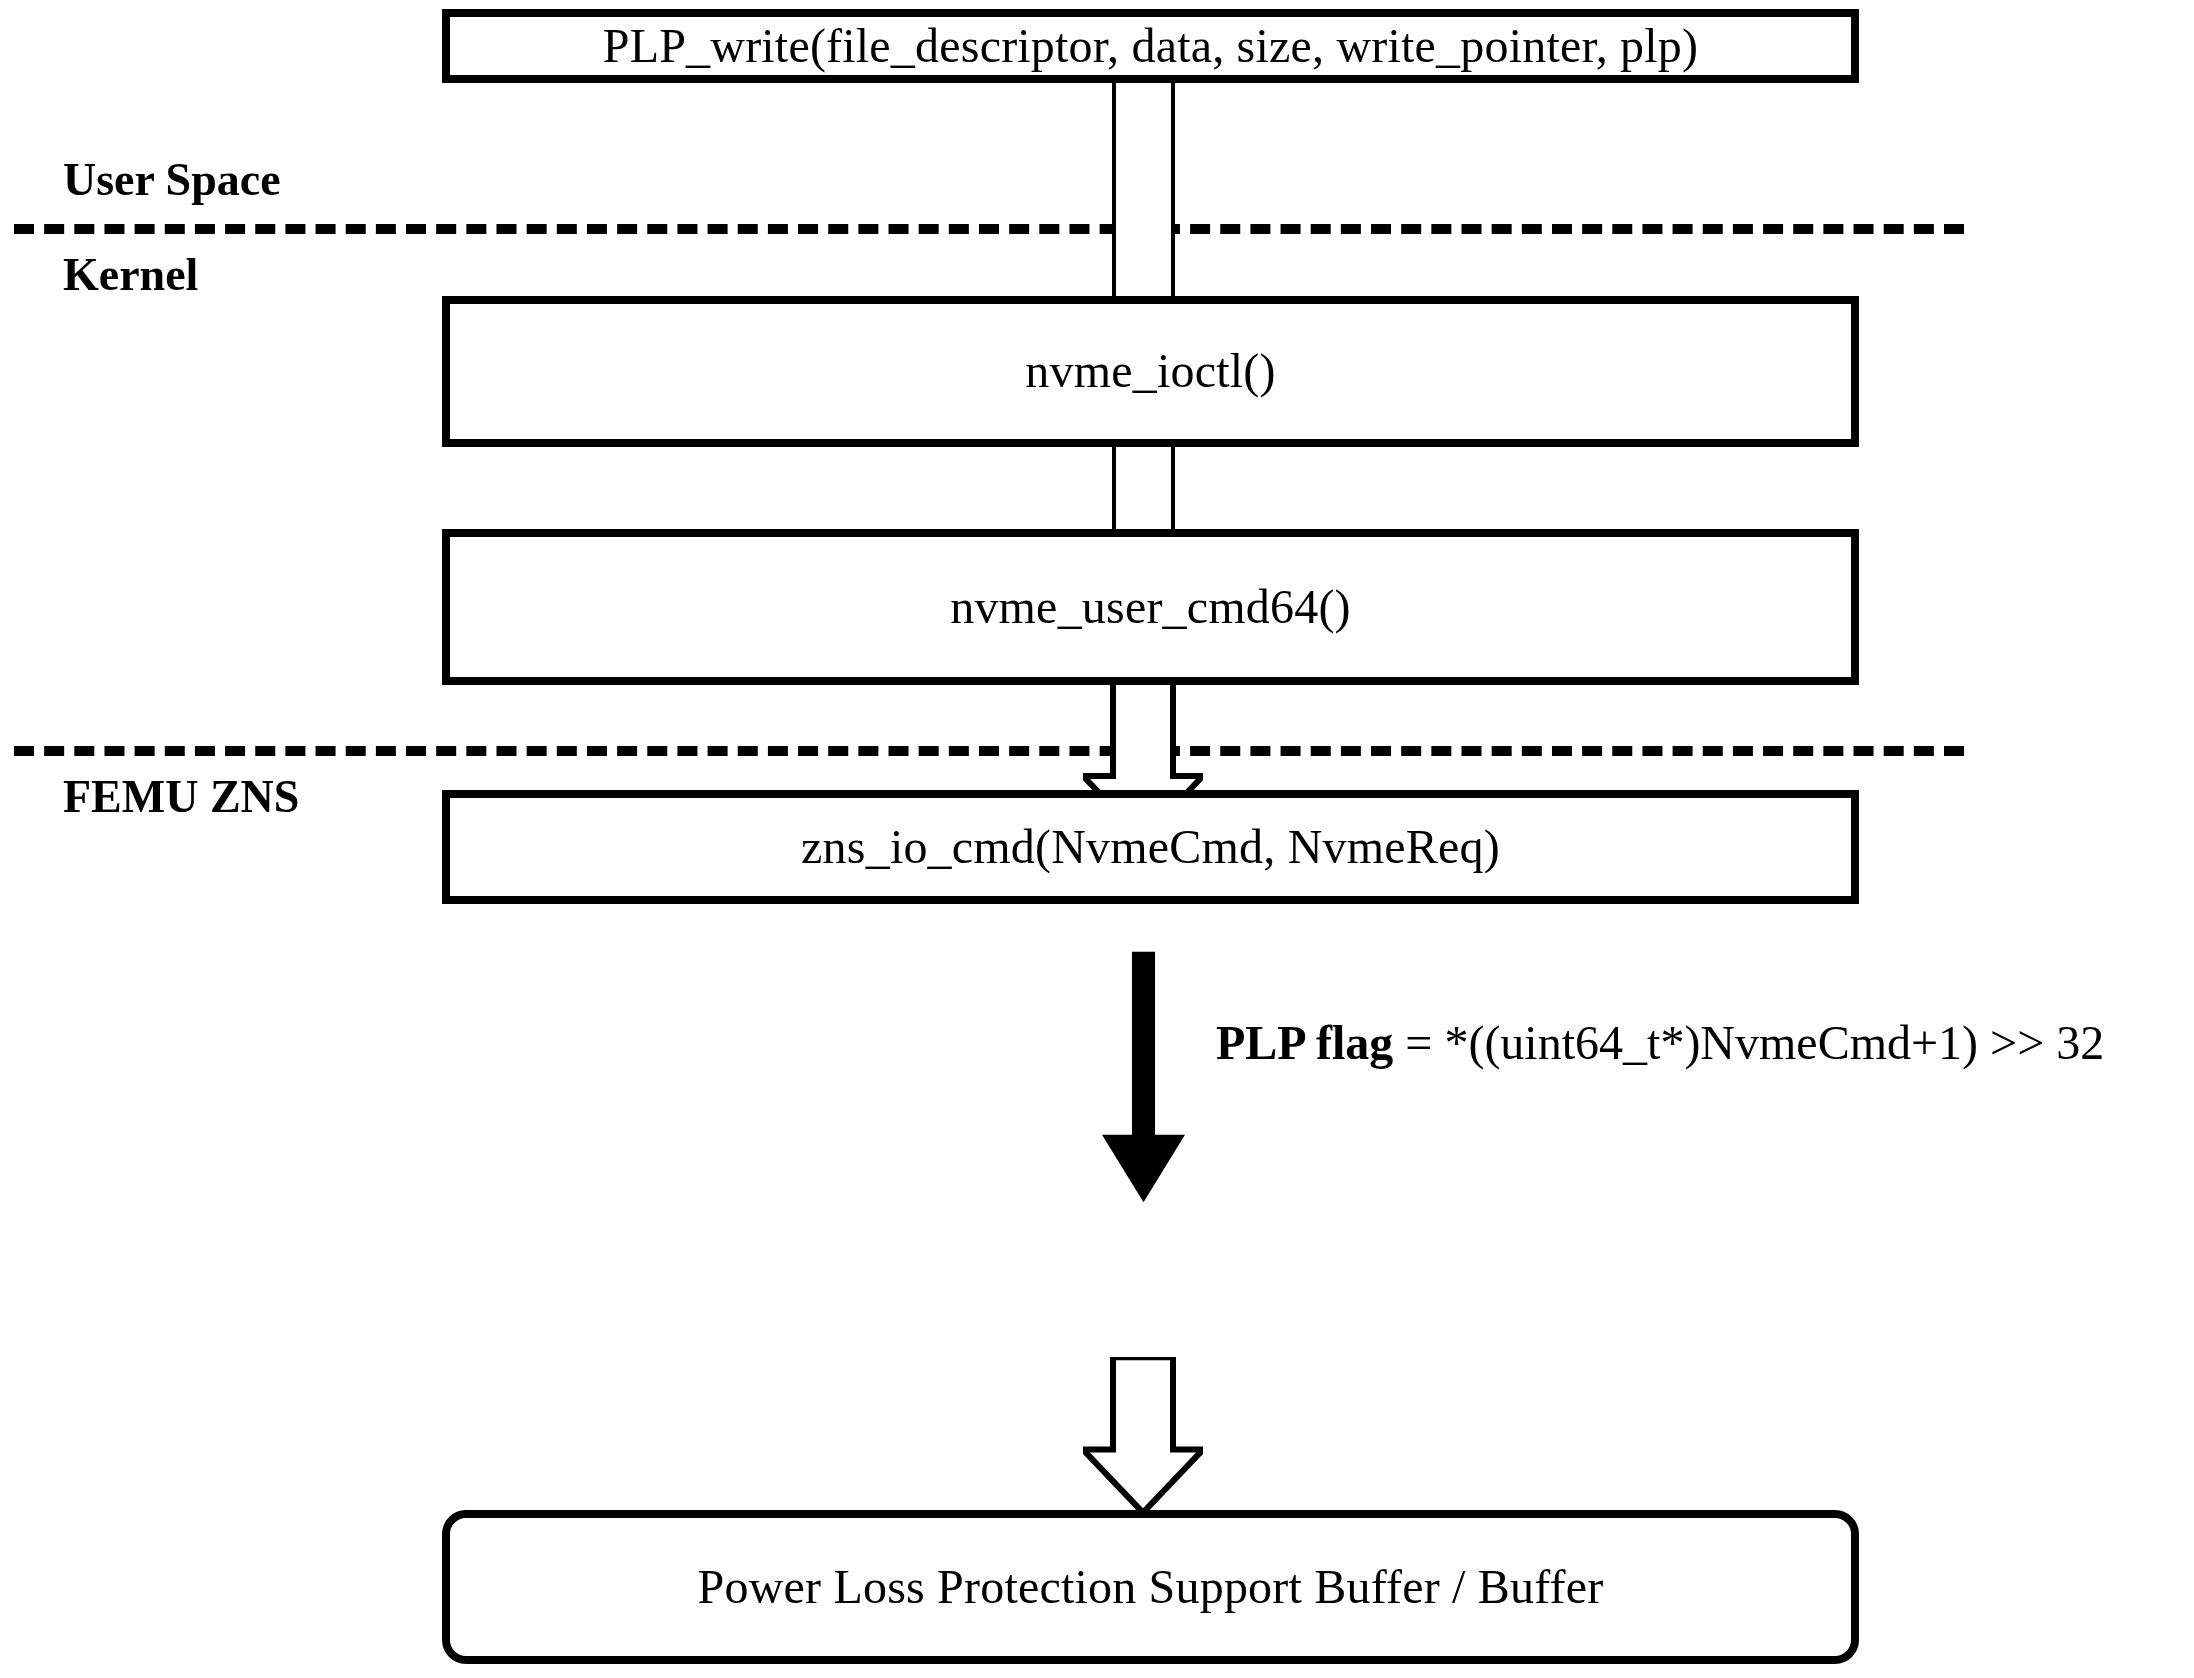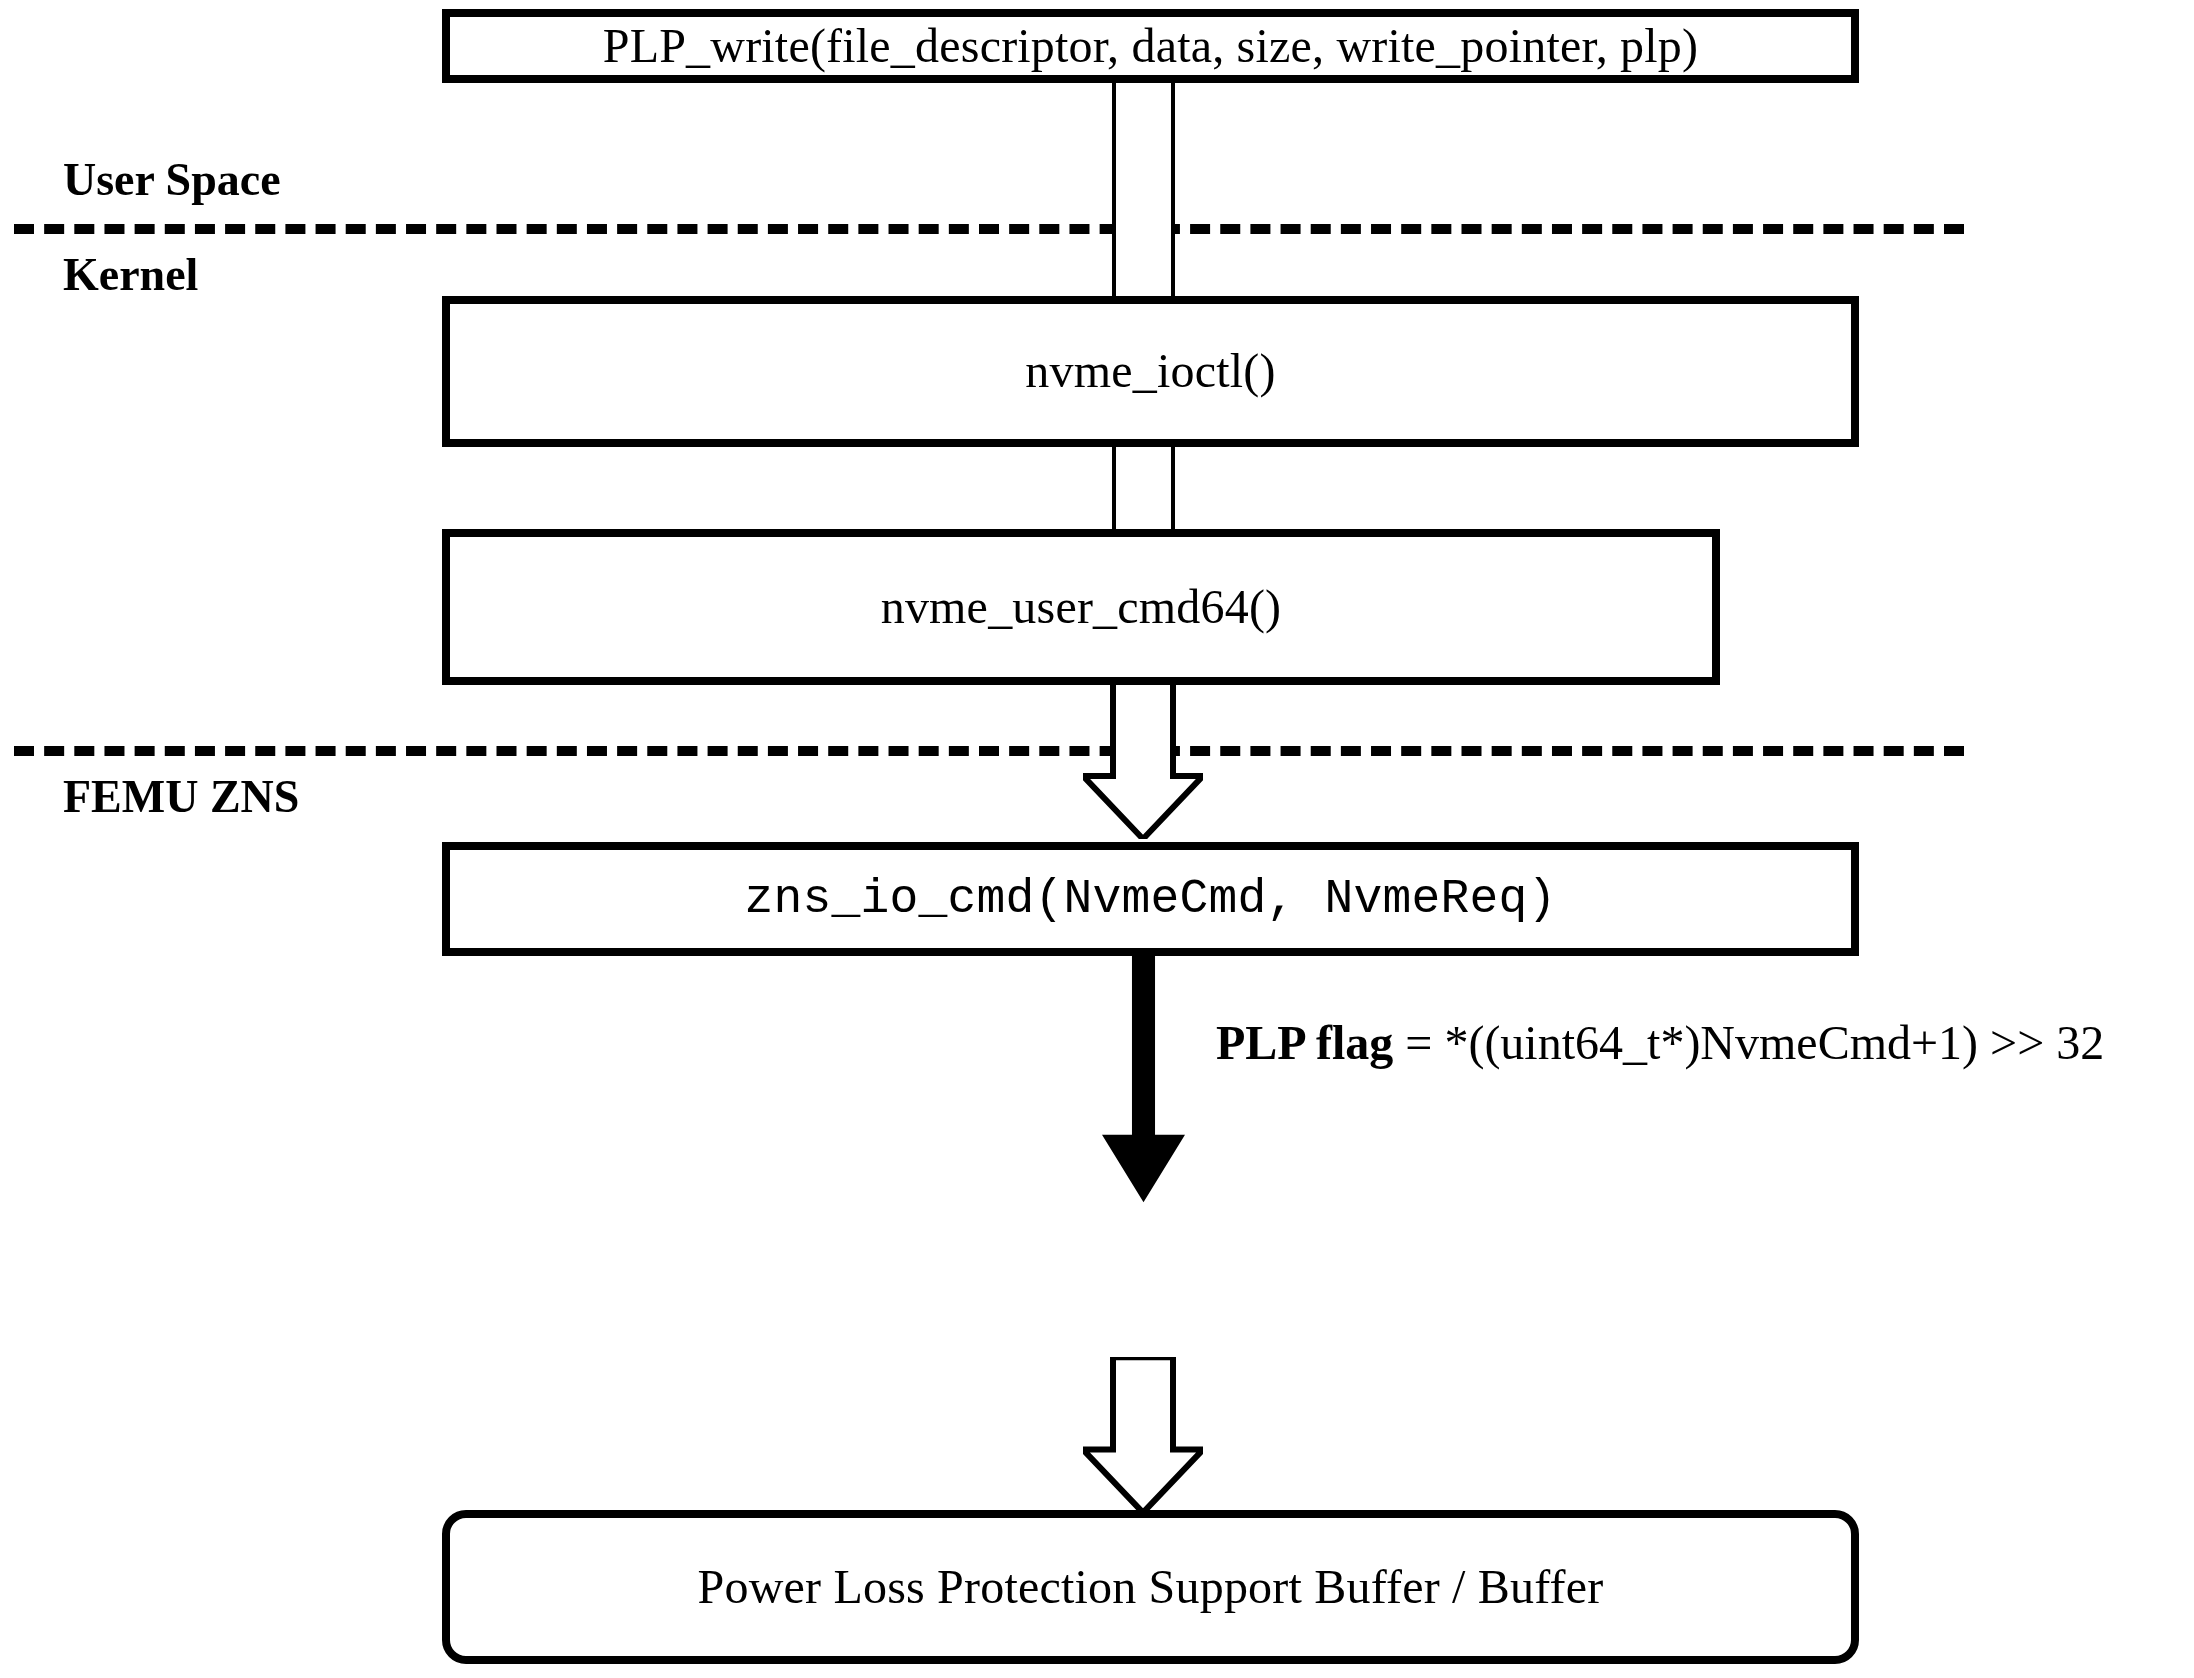--- a/index.html
+++ b/index.html
@@ -118,35 +118,35 @@
   <div class="pbox" style="left:442px; top:296px; width:1417px; height:151px;">
     <span class="plabel">nvme_ioctl()</span>
   </div>
 
   <div class="chan" style="left:1112px; top:444px; width:63px; height:88px;">
     <div class="fill"></div>
     <div class="rail left"></div>
     <div class="rail right"></div>
   </div>
 
-  <div class="pbox" style="left:442px; top:529px; width:1278px; height:156px;">
+  <div class="pbox" style="left:442px; top:529px; width:1417px; height:156px;">
     <span class="plabel">nvme_user_cmd64()</span>
   </div>
 
   <div class="block-arrow" style="left:1083px; top:682px; width:120px; height:157px;">
     <svg width="120" height="157" viewBox="0 0 156 204" aria-hidden="true">
       <polygon points="39,0 117,0 117,122 156,122 78,204 0,122 39,122" fill="#ffffff" stroke="#000000" stroke-width="6" stroke-linejoin="miter" vector-effect="non-scaling-stroke"></polygon>
     </svg>
   </div>
 
   <div class="sep" style="left:14px; top:746px; width:1950px;"></div>
 
   <div class="region-label" style="left:63px; top:770px;">FEMU ZNS</div>
 
-  <div class="pbox" style="left:442px; top:842px; width:1417px; height:114px;font-family:Liberation Mono, monospace;">
+  <div class="pbox" style="left:442px; top:790px; width:1417px; height:114px;">
     <span class="plabel">zns_io_cmd(NvmeCmd, NvmeReq)</span>
   </div>
 
   <div class="solid-arrow" style="left:1102px; top:951px; width:83px; height:252px;">
     <svg width="83" height="252" viewBox="0 0 108 326" aria-hidden="true">
       <polygon points="39,0 69,0 69,238 108,238 54,326 0,238 39,238" fill="#000000"></polygon>
     </svg>
   </div>
 
   <div class="annot" style="left:1216px; top:1015px;">

